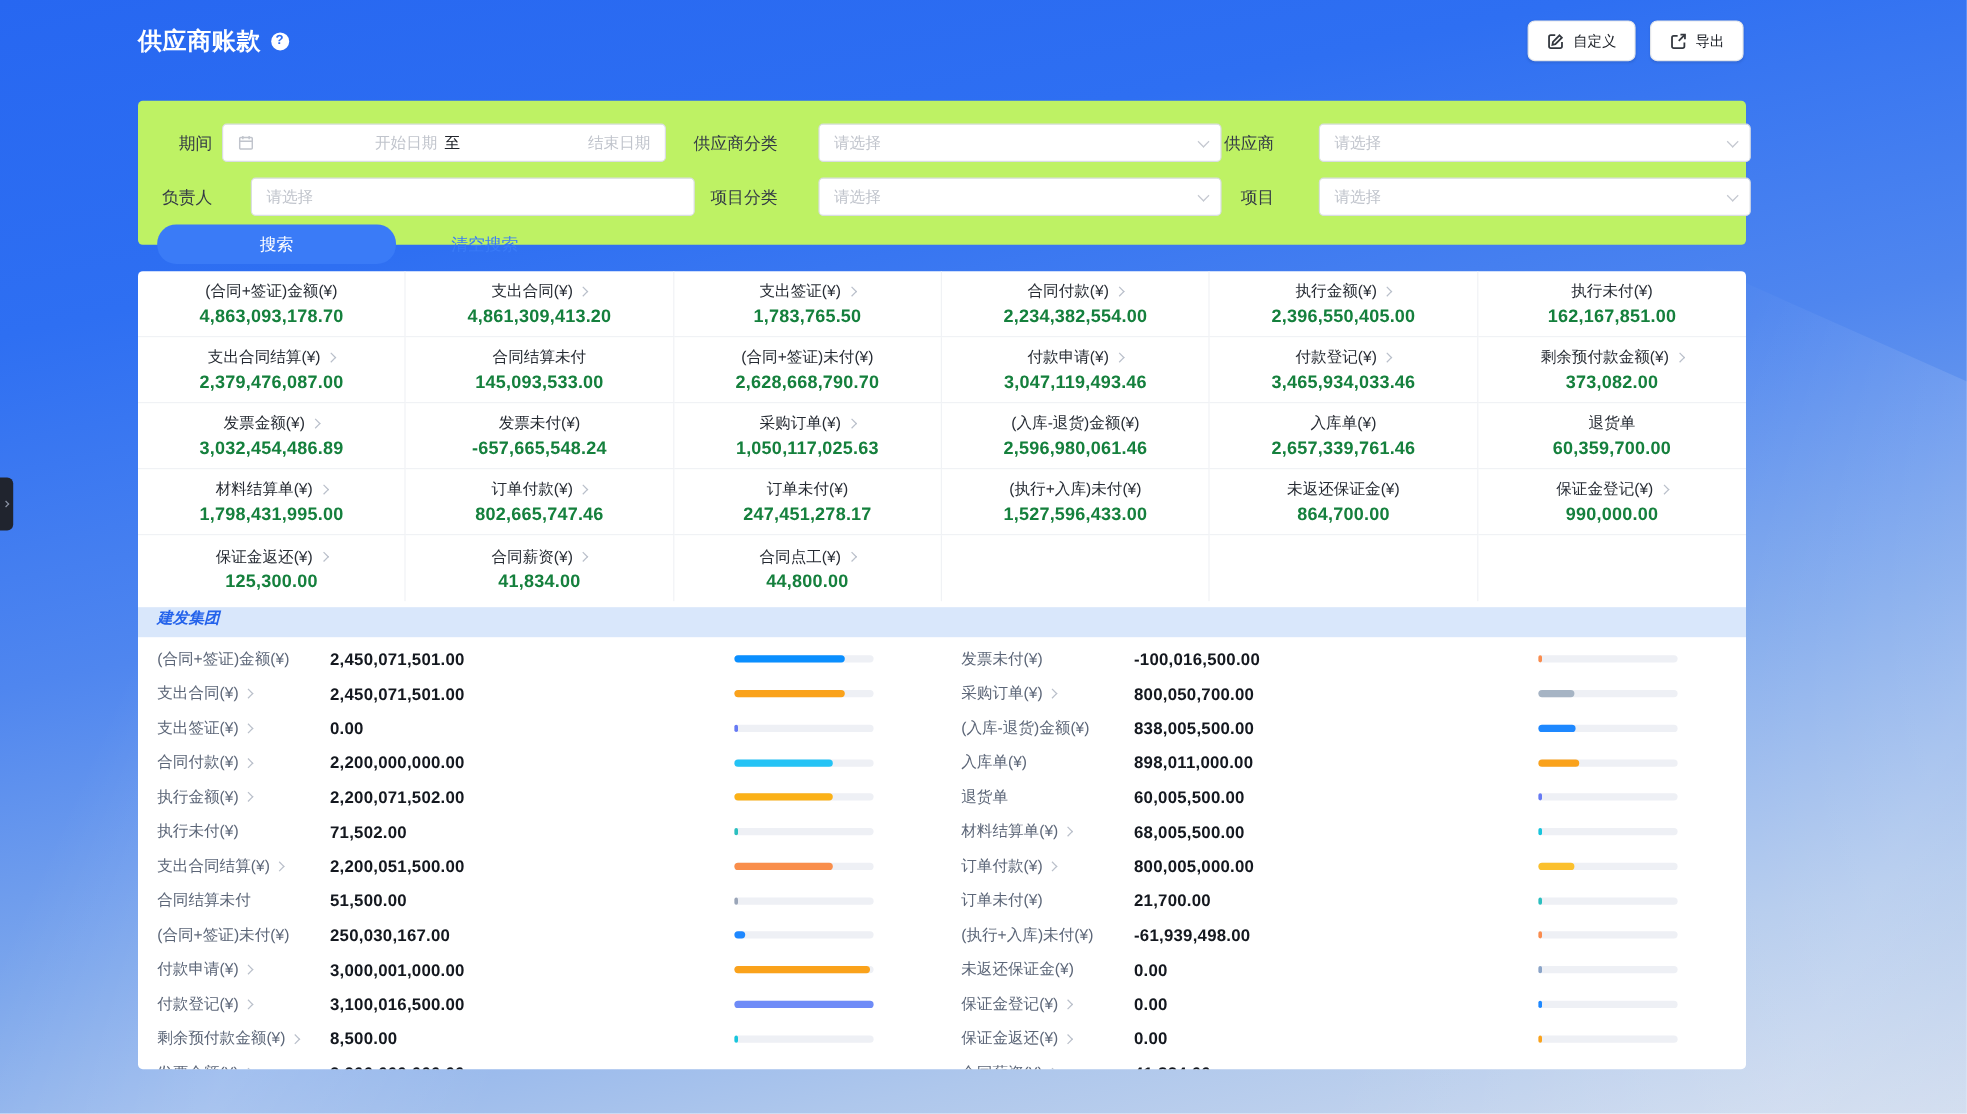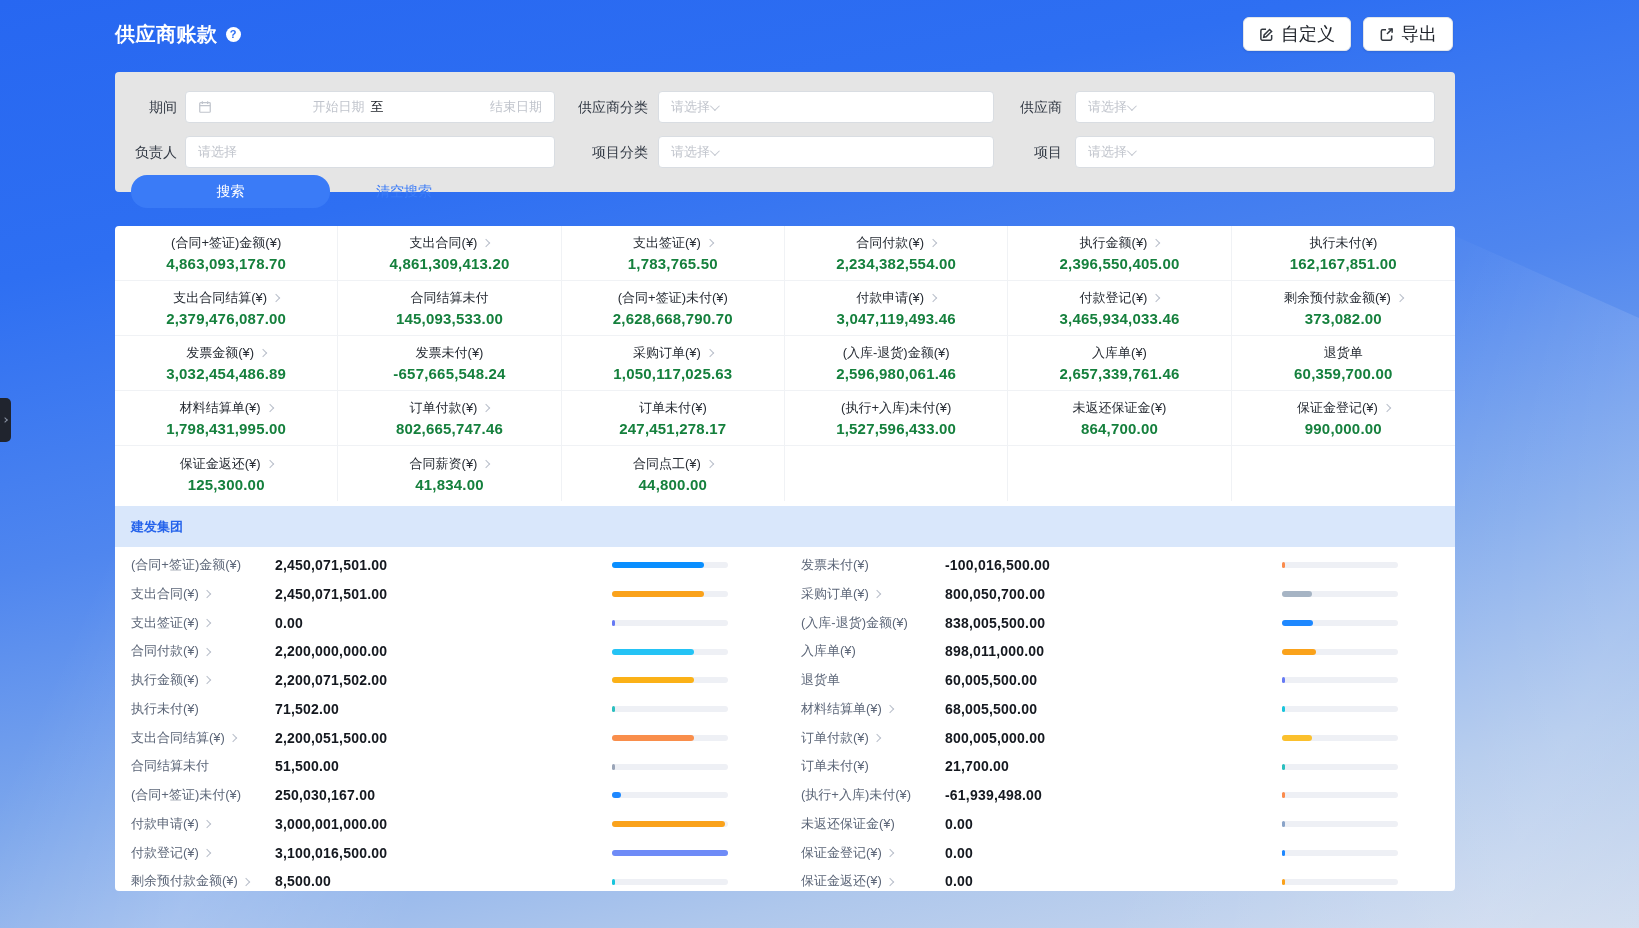--- a/index.html
+++ b/index.html
@@ -9,53 +9,53 @@
     background:linear-gradient(168deg,#2767f1 0%,#2e6ff2 22%,#4f86ef 45%,#7da7ec 65%,#aec7ec 84%,#cfdbee 100%); }
   .streak { position:absolute; width:700px; height:1400px; background:linear-gradient(90deg,rgba(255,255,255,0),rgba(255,255,255,.16),rgba(255,255,255,0)); transform:rotate(24deg); pointer-events:none; }
   .streak.s1 { left:1100px; top:300px; }
   .streak.s2 { left:-150px; top:480px; width:420px; }
 
   
   .hdr { position:absolute; left:115px; top:0; width:1340px; height:68px; display:flex; align-items:center; }
   .hdr-title { color:#fff; font-size:20px; font-weight:bold; letter-spacing:.5px; }
   .help { display:inline-flex; align-items:center; justify-content:center; width:15px; height:15px; border-radius:50%; background:#fff; color:#2b6cf2; font-size:11px; font-weight:bold; margin-left:8px; cursor:pointer; }
   .hdr-actions { position:absolute; right:2px; top:17px; display:flex; gap:12px; }
-  .hbtn { display:inline-flex; align-items:center; gap:7px; height:34px; padding:0 15px; background:#fff; border:1px solid #e3e6ea; border-radius:6px; font-size:18px; color:#20242b; cursor:pointer; box-shadow:0 1px 2px rgba(20,40,90,.15); }
+  .hbtn { display:inline-flex; align-items:center; gap:7px; height:34px; padding:0 15px; background:#fff; border:1px solid #e3e6ea; border-radius:6px; font-size:12px; color:#20242b; cursor:pointer; box-shadow:0 1px 2px rgba(20,40,90,.15); }
   .hbtn svg { width:15px; height:15px; stroke:#33383f; fill:none; stroke-width:1.6; }
 
   
-  .fcard { position:absolute; left:115px; top:72px; width:1340px; height:120px; background:#e5e5e5; border-radius:4px; }
+  .fcard { position:absolute; left:115px; top:84px; width:1340px; height:120px; background:#bef264; border-radius:4px; }
   .f-row { position:relative; height:32px; }
   .f-row.r1 { top:19px; } .f-row.r2 { top:32px; }
   .f-label { position:absolute; top:0; height:32px; line-height:32px; text-align:right; font-size:14px; color:#333a45; }
   .la { left:0; width:62px; } .lb { left:449px; width:84px; } .lc { left:847px; width:100px; }
   .ctrl { position:absolute; top:0; height:32px; background:#fff; border:1px solid #d9dde2; border-radius:4px; display:flex; align-items:center; font-size:13px; color:#c0c4cc; cursor:pointer; }
   .ca { left:70px; width:370px; } .cb { left:543px; width:336px; } .cc { left:960px; width:360px; }
   .ctrl .ph { color:#c0c4cc; }
-  .sel { padding:0 12px; justify-content:flex-start; }
+  .sel { padding:0 12px; justify-content:space-between;margin-left:24px; }
   .chev-d { width:7px; height:7px; border-right:1.4px solid #c4c8d0; border-bottom:1.4px solid #c4c8d0; transform:rotate(45deg) translateY(-2px); }
   .dr { padding:0 12px; }
   .dr .seg { flex:1; text-align:right; }
   .dr .to { color:#20242b; font-size:13px; padding:0 6px; }
   .cal { width:14px; height:14px; stroke:#c0c4cc; fill:none; stroke-width:1.4; flex:0 0 auto; }
   .f-actions { position:absolute; left:16px; top:103px; display:flex; align-items:center; gap:46px; }
   .search-btn { width:199px; height:33px; background:#3a7bf7; color:#fff; font-size:14px; border:none; border-radius:16px; cursor:pointer; }
   .clear-link { color:#3a7bf7; font-size:14px; cursor:pointer; }
 
   
   .sheet { position:absolute; left:115px; top:226px; width:1340px; height:665px; background:#fff; border-radius:4px; overflow:hidden; }
   .sum-grid { display:grid; grid-template-columns:repeat(6,1fr); }
   .cell { height:55px; border-right:1px solid #f0f2f5; border-bottom:1px solid #f0f2f5; display:flex; flex-direction:column; align-items:center; justify-content:center; gap:3px; }
   .sum-grid > .cell:nth-child(6n) { border-right:none; }
   .sum-grid > .cell:nth-child(n+25) { border-bottom:none; }
   .cell-label { font-size:13px; color:#262b33; display:flex; align-items:center; }
   .cell-value { font-size:15px; font-weight:bold; color:#15803d; letter-spacing:.2px; }
   .chev-r { width:6px; height:6px; border-top:1.5px solid #b9bfca; border-right:1.5px solid #b9bfca; transform:rotate(45deg); display:inline-block; margin-left:6px; }
 
-  .group-bar { margin-top:5px; height:41px; background:#d9e7fb; display:flex; align-items:center; padding-left:16px; }
+  .group-bar { margin-top:5px; height:25px; background:#d9e7fb; display:flex; align-items:flex-start; padding-left:16px;font-style:italic; }
   .group-name { color:#2563eb; font-size:13px; font-weight:bold; }
 
   .detail { display:flex; }
   .d-col { width:670px; padding-top:4px; }
   .d-row { position:relative; height:28.75px; }
   .d-label { position:absolute; left:16px; top:0; height:28.75px; line-height:28.75px; font-size:13px; color:#5c6678; display:flex; align-items:center; }
   .d-label .chev-r { border-color:#b9bfca; margin-left:5px; }
   .d-value { position:absolute; left:160px; top:0; height:28.75px; line-height:28.75px; font-size:14px; font-weight:bold; color:#14181f; letter-spacing:.2px; }
   .d-bar { position:absolute; left:497px; top:11.4px; width:116px; height:6px; background:#eef0f5; border-radius:3px; }
   .d-fill { height:6px; border-radius:3px; }

